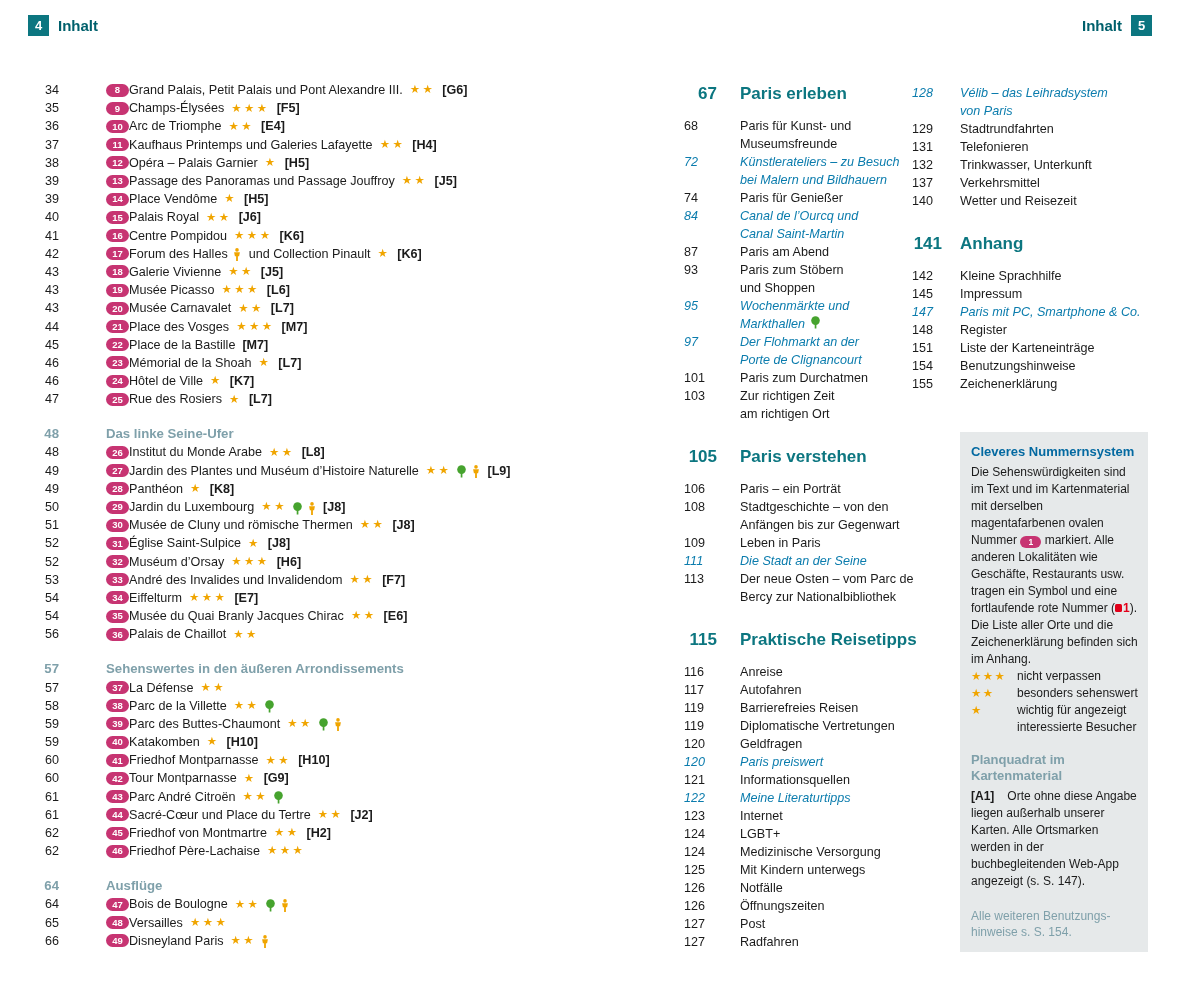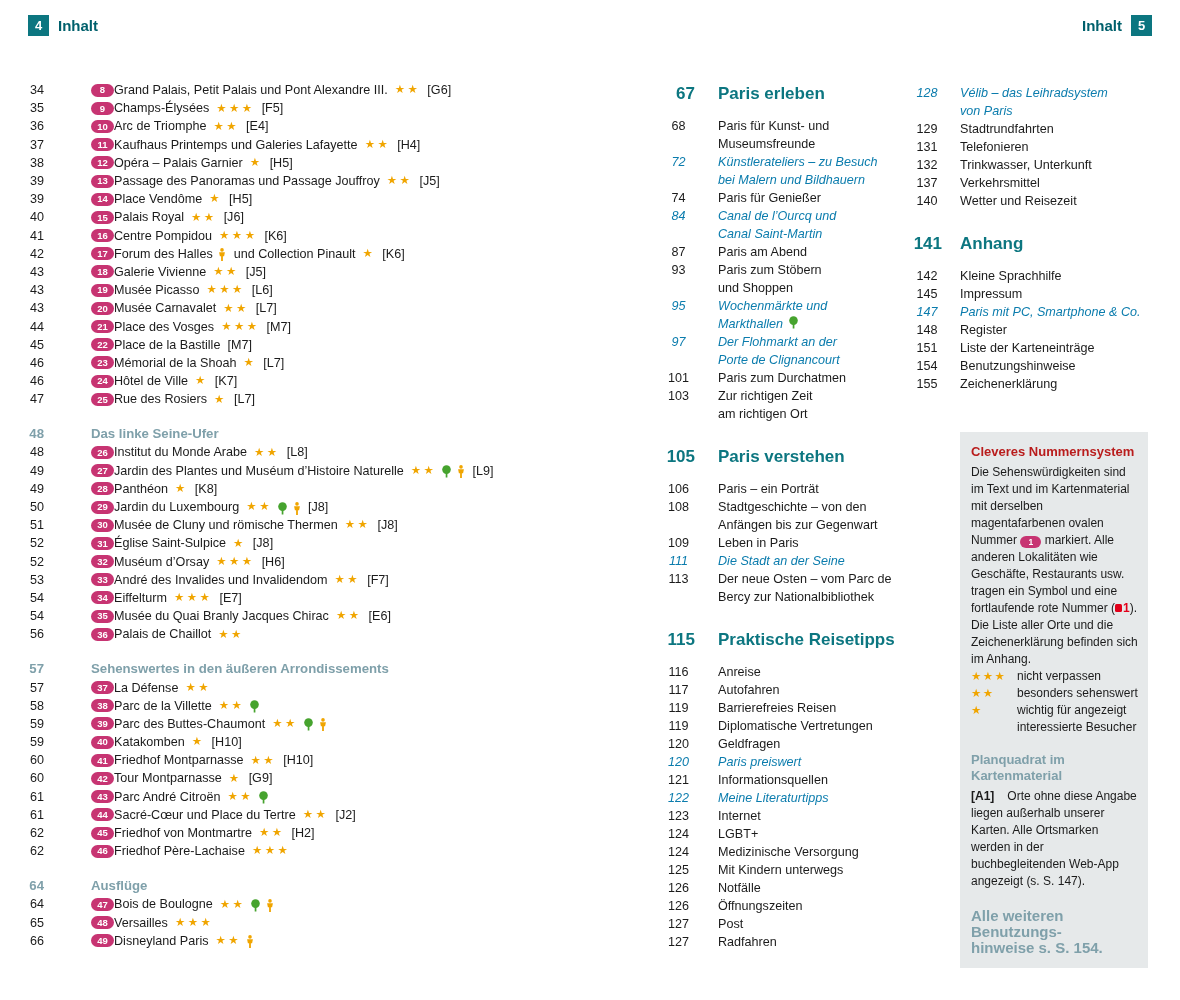--- a/index.html
+++ b/index.html
@@ -9,68 +9,68 @@
     font-family:"Liberation Sans",sans-serif;
   }
   
   .hdr{position:absolute;top:15px;display:flex;align-items:center;gap:9px;
        font-size:15px;font-weight:bold;color:#00606c}
   .hdr-left{left:28px}
   .hdr-right{right:28px}
   .pagenum-sq{width:21px;height:21px;background:#0c7680;color:#fff;font-size:13px;
       font-weight:bold;display:flex;align-items:center;justify-content:center}
   
-  .col-left{position:absolute;left:22px;top:81px;width:625px}
+  .col-left{position:absolute;left:37px;top:81px;width:625px}
   .trow{display:flex;align-items:center;height:18.2px;font-size:12.6px;white-space:nowrap}
   .trow .pg{flex:0 0 22px;text-align:right}
   .trow .badge{margin-left:47px}
   .badge{display:inline-flex;align-items:center;justify-content:center;
       min-width:19px;height:13px;padding:0 2px;border-radius:7px;
       background:#c73472;color:#fff;font-size:9.5px;font-weight:bold;line-height:1}
   .trow .t{}
   .trow .t2{margin-left:8px}
   .stars{color:#f0a500;font-size:11.5px;letter-spacing:2.5px;margin-left:7px;line-height:1}
   .icon{display:inline-flex;align-items:center;margin-left:5px;transform:translateY(1px)}
-  .gridref{margin-left:7px;font-weight:normal}
+  .gridref{margin-left:7px;font-weight:bold}
   .sec-head{display:flex;align-items:center;height:19px;margin-top:16px;
       font-size:13.2px;font-weight:bold;color:#7fa0aa;white-space:nowrap}
   .sec-head .pg{flex:0 0 22px;text-align:right}
   .sec-head .st{margin-left:47px}
   
-  .col-mid{position:absolute;left:662px;top:84px;width:246px}
+  .col-mid{position:absolute;left:684px;top:84px;width:246px}
   .col-right{position:absolute;left:912px;top:84px;width:252px}
   .bhead{display:flex;align-items:baseline;color:#0c7680;font-weight:bold;
       font-size:17px;line-height:20px;margin:24px 0 13px}
   .bhead:first-child{margin-top:0}
   .bhead .pg{flex:0 0 33px;text-align:right;margin-right:23px}
   .mrow{display:flex;font-size:12.6px;line-height:18px}
-  .mrow .pg{flex:0 0 33px;text-align:center}
+  .mrow .pg{flex:0 0 33px;text-align:left}
   .mrow .txt{margin-left:23px}
   .mrow.hl{color:#0b7cad;font-style:italic}
   .col-right .mrow .pg,.col-right .bhead .pg{flex-basis:30px}
   .col-right .mrow .txt{margin-left:18px}
   .col-right .bhead .pg{margin-right:18px}
   
   .info-box{position:absolute;left:960px;top:432px;width:188px;min-height:520px;
       background:#e6e9ea;padding:12px 10px 12px 11px;box-sizing:border-box;
       font-size:12px;line-height:17px}
-  .ib-h{color:#b91c1c;font-weight:bold;font-size:13px;line-height:16px;margin:16px 0 4px}
+  .ib-h{color:#0369a1;font-weight:bold;font-size:13px;line-height:16px;margin:16px 0 4px}
   .ib-h:first-child{margin-top:0}
   .ib-h.muted{color:#7fa0aa}
   .ib-p{margin:0}
   .badge-inline{height:12px;min-width:17px;font-size:8.5px;transform:translateY(1px)}
   .redmark{color:#e2001a;font-weight:bold;font-style:normal;white-space:nowrap}
   .red-icon{display:inline-block;width:7px;height:8px;background:#e2001a;
       border-radius:1.5px;margin-right:1px}
   .rate-row{display:flex}
   .rate-row .rstars{flex:0 0 46px;color:#f0a500;font-size:11.5px;
       letter-spacing:1.5px;line-height:17px}
   .rate-row .rlabel{flex:1}
   .a1{font-weight:bold;margin-right:13px}
-  .ib-close{color:#7fa0aa;font-weight:bold;font-size:15px;line-height:16px;margin-top:18px}
+  .ib-close{color:#7fa0aa;font-weight:normal;font-size:12px;line-height:16px;margin-top:18px}
 </style>
 </head>
 <body>
 
 <div class="hdr hdr-left">
   <span class="pagenum-sq">4</span>
   <span>Inhalt</span>
 </div>
 <div class="hdr hdr-right">
   <span>Inhalt</span>

